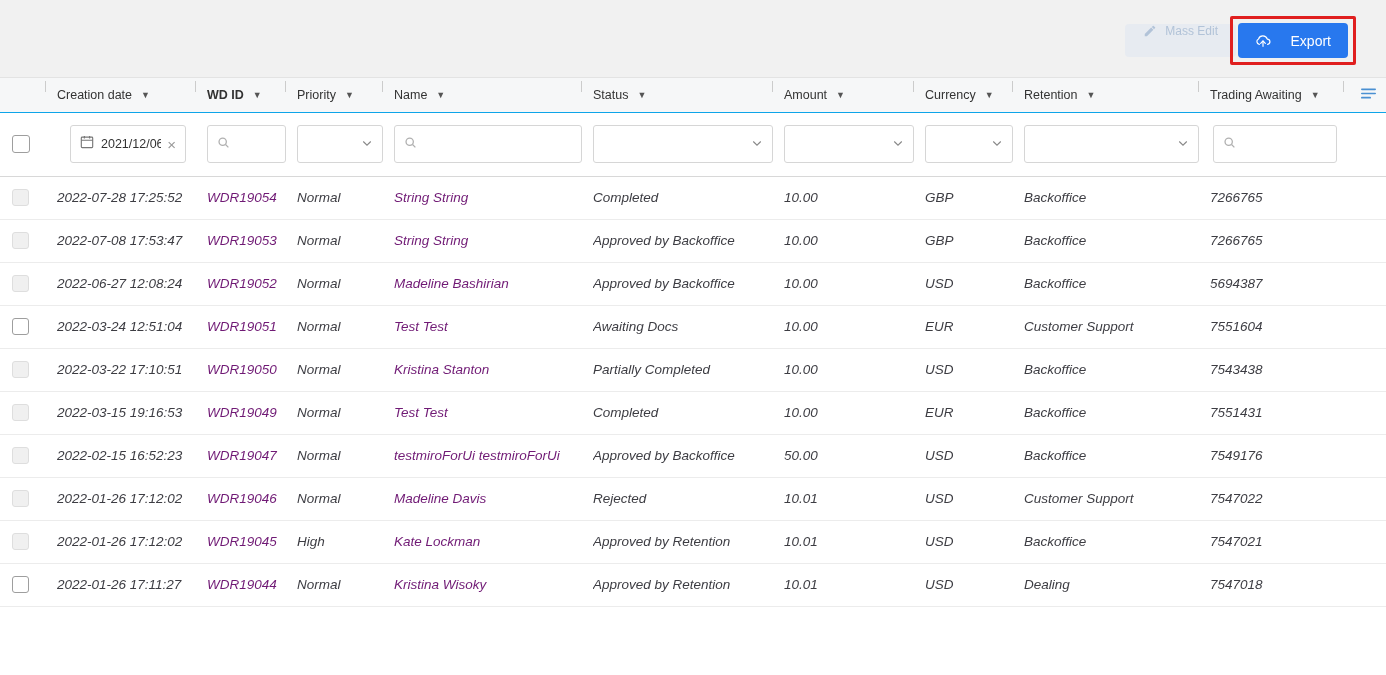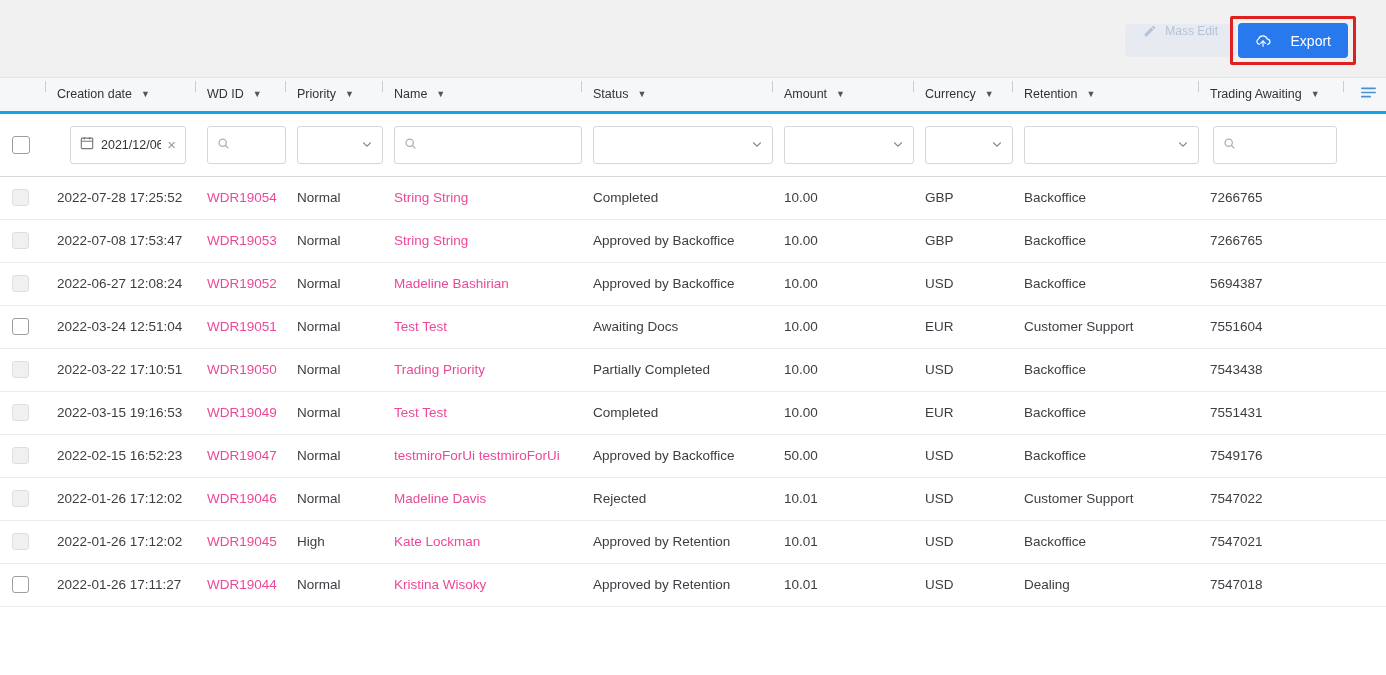--- a/index.html
+++ b/index.html
@@ -52,37 +52,37 @@
 
   
   table.grid {
     width: 1386px;
     border-collapse: collapse;
     table-layout: fixed;
     border-right: 1px solid #ececec;
   }
   th, td { padding: 0; text-align: left; }
 
-  tr.hrow { height: 34px; background: #f6f7f8; border-bottom: 3px solid #0ea5e9; }
+  tr.hrow { height: 34px; background: #f6f7f8; border-bottom: 1px solid #0ea5e9; }
   tr.hrow th {
     position: relative;
     font-weight: 400;
     font-size: 12.5px;
     color: #333333;
     white-space: nowrap;
     cursor: pointer;
   }
   tr.hrow th:not(.col-tools)::after {
     content: "";
     position: absolute;
     right: 11px; top: 3px;
     height: 11px;
     border-right: 1px solid #cccccc;
   }
-  tr.hrow th.bold { font-weight: 400; margin-left: 40px; }
+  tr.hrow th.bold { font-weight: 700; margin-left: 40px; }
   .sort {
     font-size: 9px;
     color: #555555;
     margin-left: 9px;
     vertical-align: 1px;
     cursor: pointer;
   }
   .col-tools { text-align: left; }
   .tools-ico { display: inline-block; margin-left: 6px; cursor: pointer; }
 
@@ -137,30 +137,30 @@
     vertical-align: middle;
   }
   .cb.cb-all { width: 18px; height: 18px; }
   .cb.disabled {
     border-color: #dedede;
     background: #f0f0f0;
     cursor: default;
   }
 
   
-  tbody tr.data-row { height: 43px; }
+  tbody tr.data-row { height: 43px; font-style: italic; }
   tbody tr.data-row td {
     border-bottom: 1px solid #ececec;
     font-size: 13.5px;
     color: #3d3d43;
     white-space: nowrap;
     overflow: hidden;
   }
   tbody tr.data-row a {
-    color: #ec4899;
+    color: #701a75;
     text-decoration: none;
     cursor: pointer;
   }
 </style>
 </head>
 <body>
 
 <div class="toolbar">
   <button class="btn-massedit">
     <span>
@@ -400,21 +400,21 @@
     <td>7551604</td>
     <td></td>
   </tr>
       <tr class="data-row">
     <td class="col-check">
       <span class="cb disabled"></span>
     </td>
     <td>2022-03-22 17:10:51</td>
     <td><a>WDR19050</a></td>
     <td>Normal</td>
-    <td><a>Trading Priority</a></td>
+    <td><a>Kristina Stanton</a></td>
     <td>Partially Completed</td>
     <td>10.00</td>
     <td>USD</td>
     <td>Backoffice</td>
     <td>7543438</td>
     <td></td>
   </tr>
       <tr class="data-row">
     <td class="col-check">
       <span class="cb disabled"></span>

